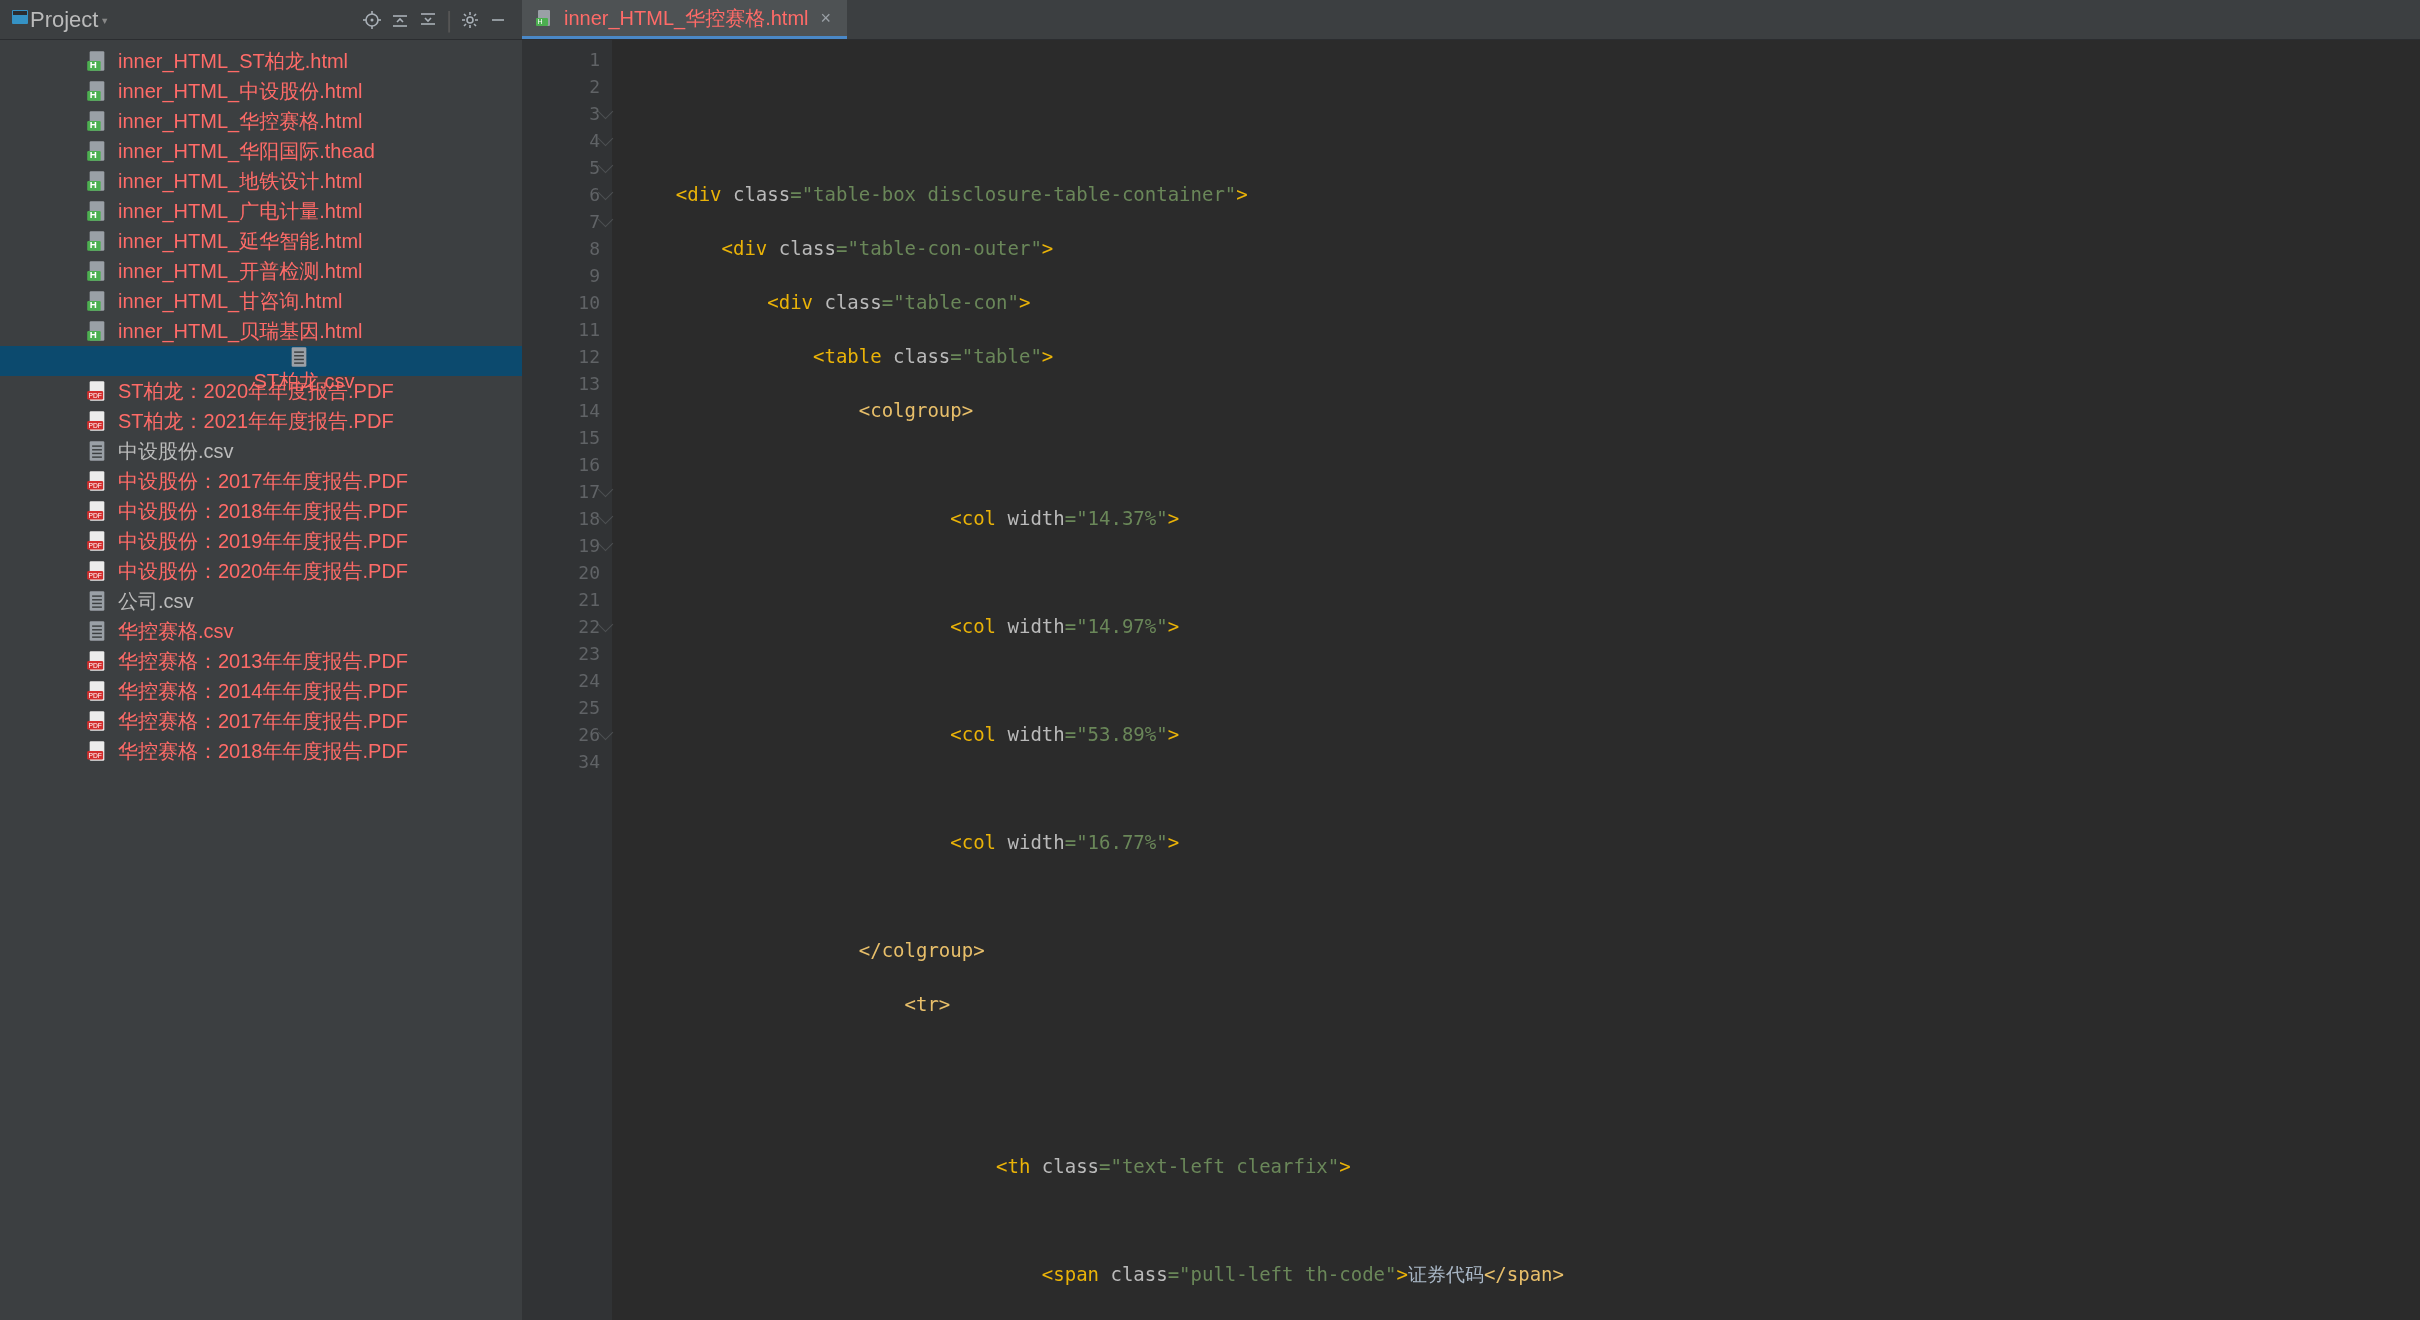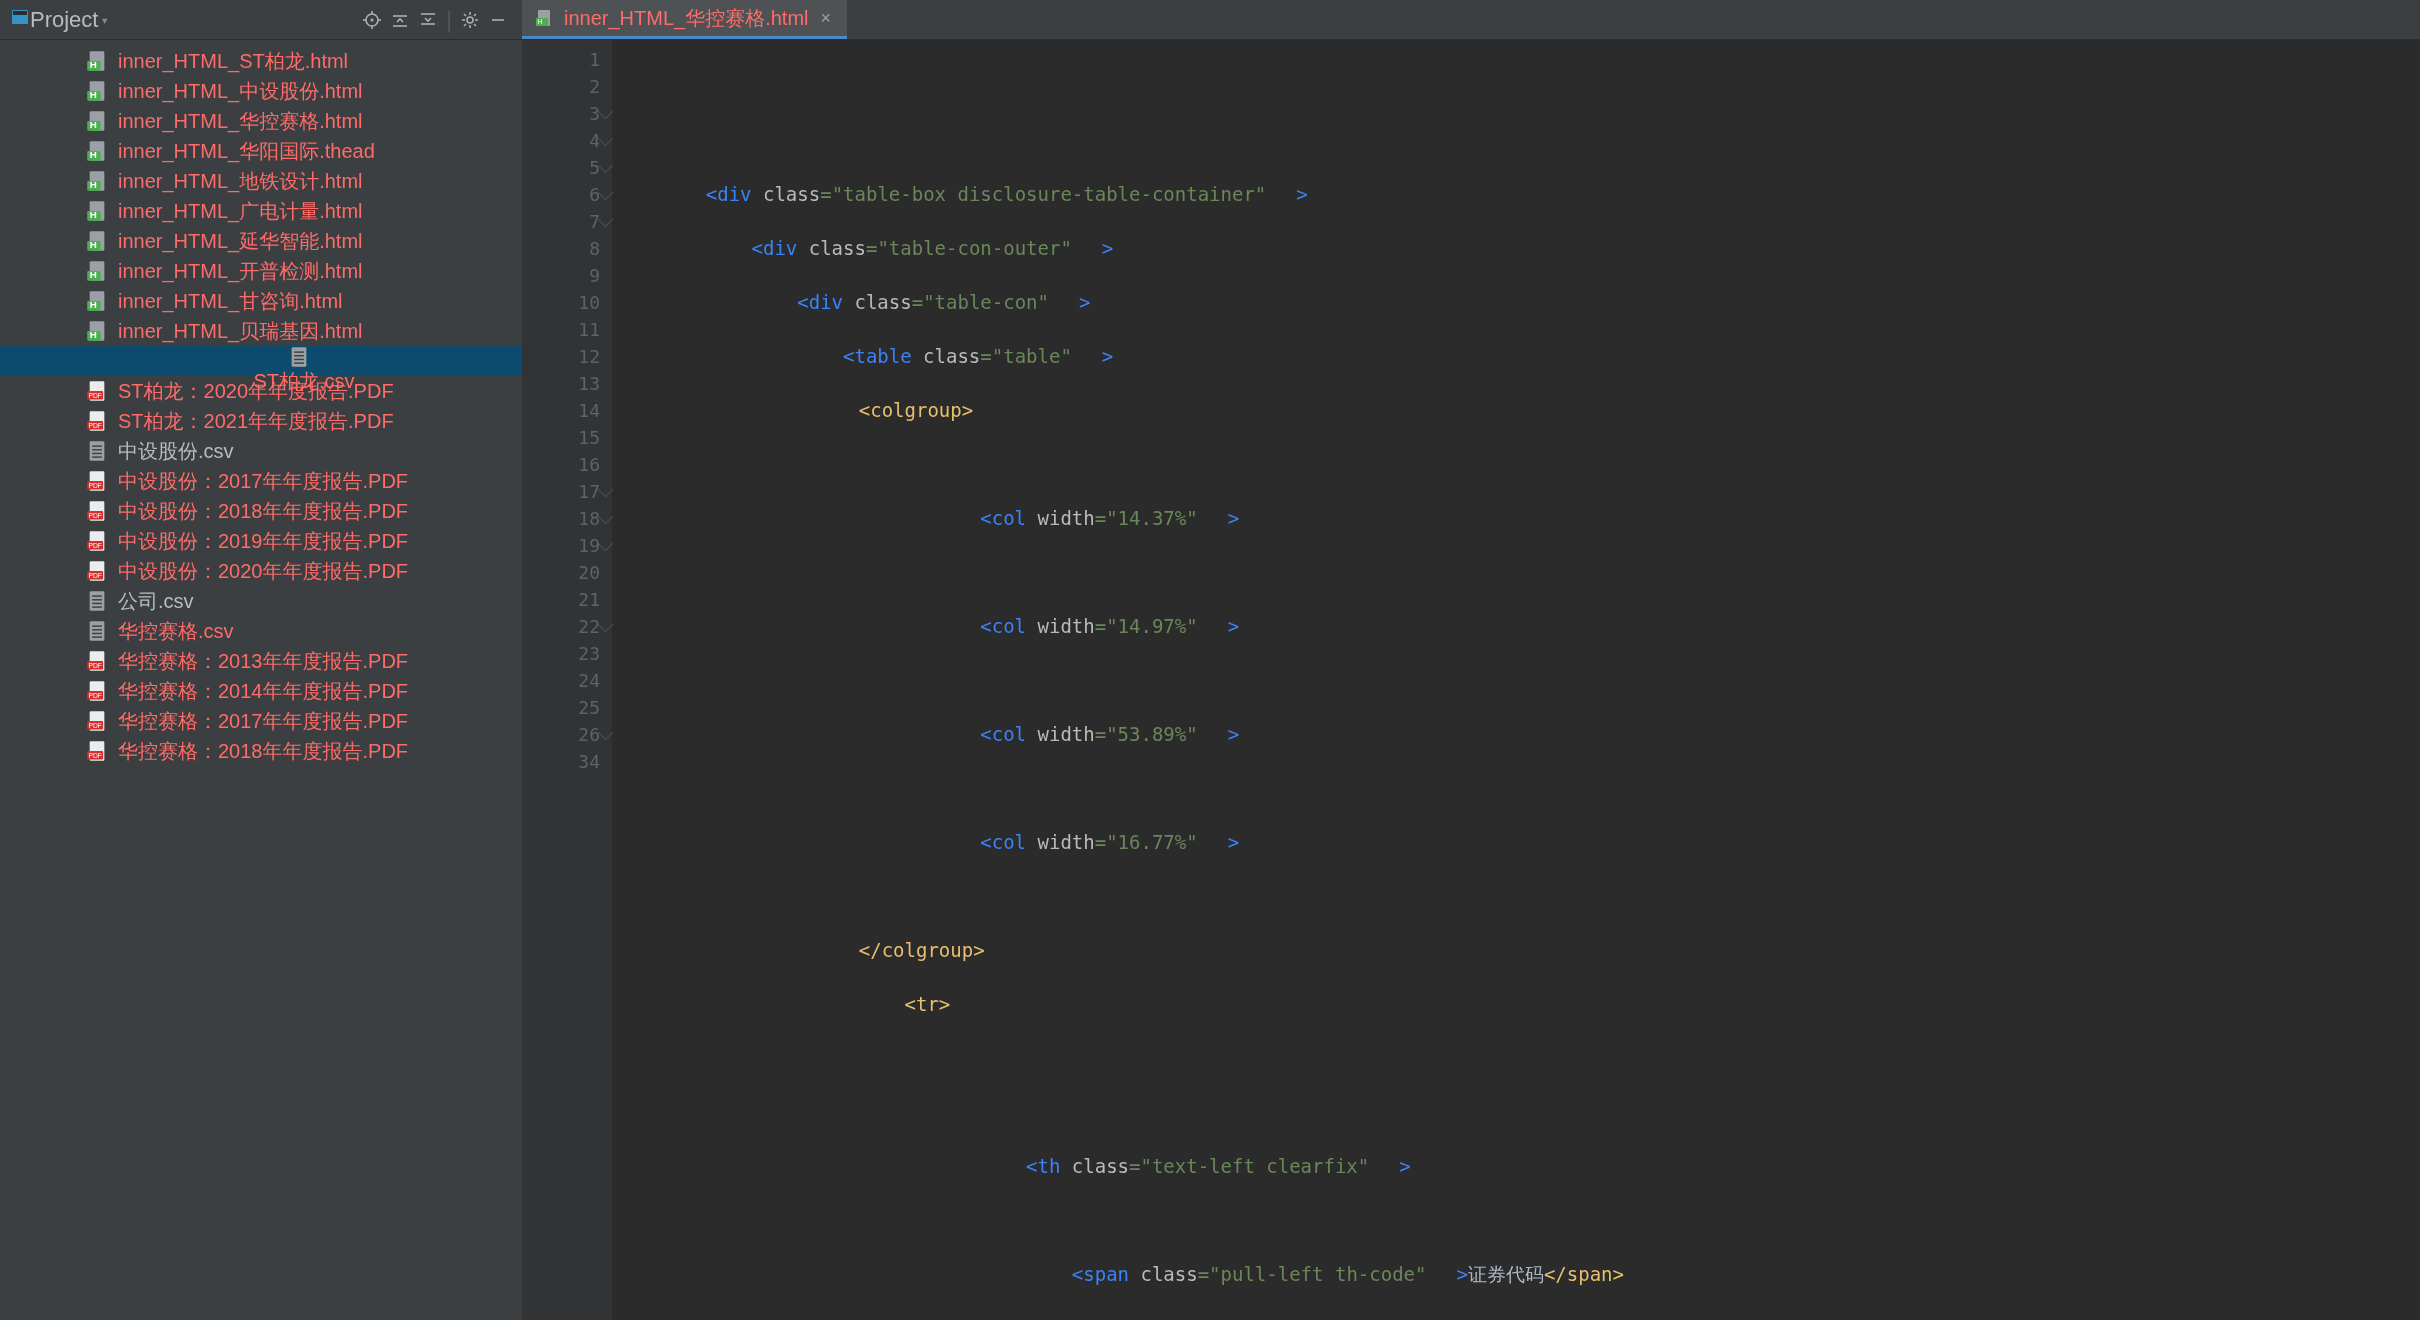--- a/index.html
+++ b/index.html
@@ -101,21 +101,21 @@
     padding: 6px 0 0 18px;
     font-size: 19px;
     line-height: 27px;
     color: #a9b7c6;
     white-space: pre;
   }
   .code .line { height: 27px; }
   .tok-tag { color: #e8bf6a; margin-top: 44px; }
   .tok-attr { color: #bababa; }
   .tok-str { color: #6a8759; }
-  .tok-punc { color: #3b82f6; margin-left: 30px; }
+  .tok-punc { color: #eab308; }
   .tok-text { color: #a9b7c6; }
 </style>
 </head>
 <body>
 
 <div class="top-row">
 
   <div class="proj-header">
     <span>
       <svg viewBox="0 0 20 20">

